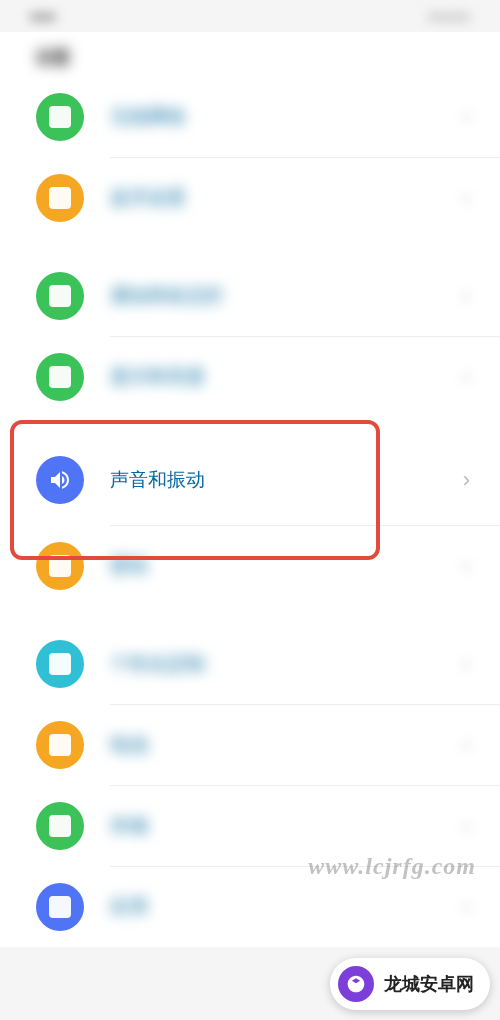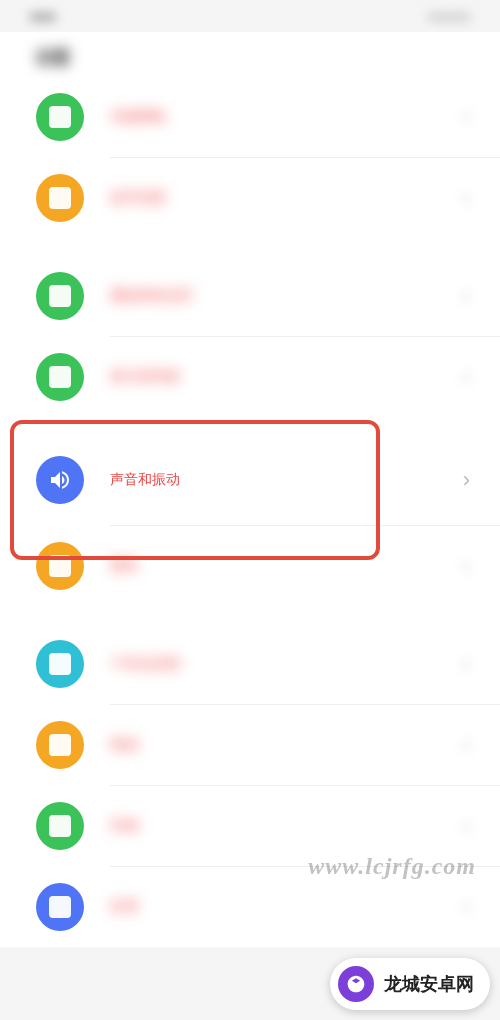--- a/index.html
+++ b/index.html
@@ -47,22 +47,22 @@
     .icon-blue { background: #4f74f5; }
     .icon-cyan { background: #2fc0d6; }
     .icon-inner {
       width: 22px;
       height: 22px;
       background: rgba(255,255,255,0.95);
       border-radius: 4px;
     }
     .label {
       flex: 1;
-      font-size: 14px;
-      color: #ef4444;
+      font-size: 19px;
+      color: #0369a1;
     }
     .label-blur {
       filter: blur(7px);
     }
     .chevron {
       color: #bbb;
       font-size: 22px;
       filter: blur(6px);
     }
     .chevron-clear {

